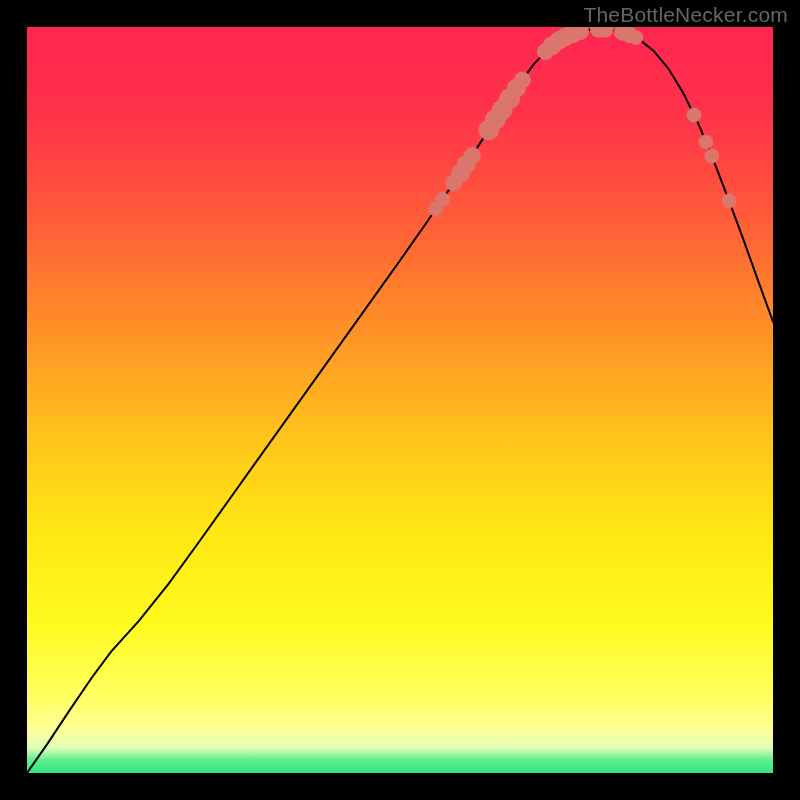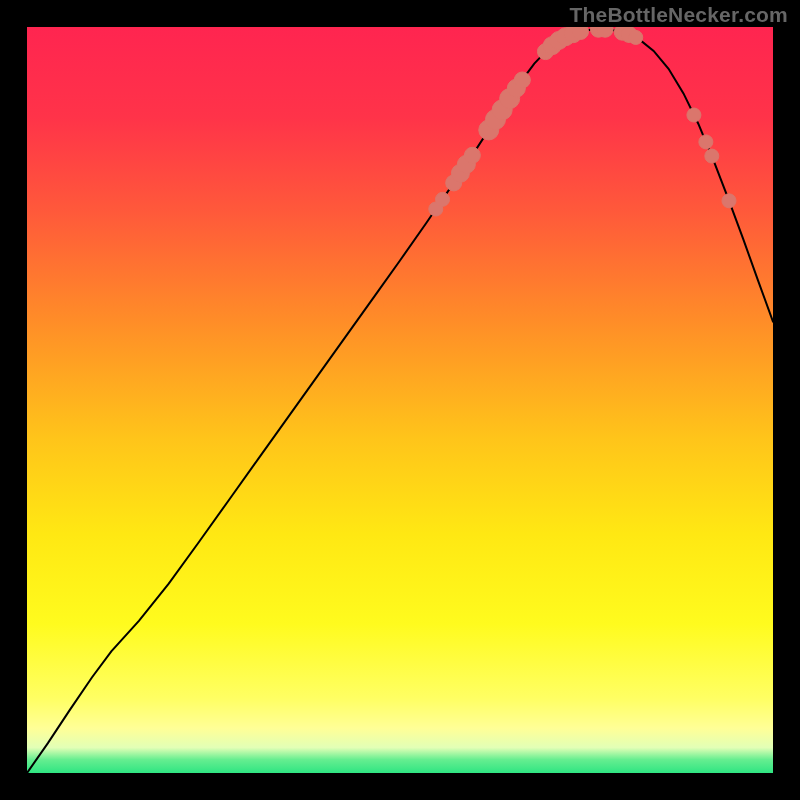--- a/index.html
+++ b/index.html
@@ -9,21 +9,21 @@
     width: 800px;
     height: 800px;
     background: #000;
   }
   .attribution {
     position: absolute;
     top: 3px;
     right: 12px;
     font-family: Arial, Helvetica, sans-serif;
     font-size: 21px;
-    font-weight: bold;
+    font-weight: normal;
     color: #666666;
     letter-spacing: 0.2px;
   }
   .plot-area {
     position: absolute;
     left: 27px;
     top: 27px;
     width: 746px;
     height: 746px;
     overflow: hidden;

